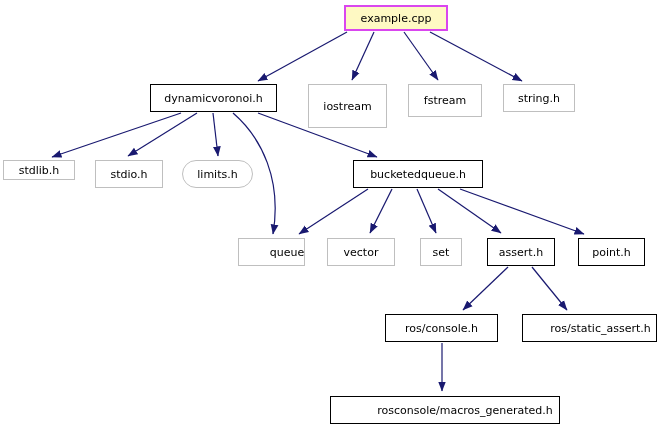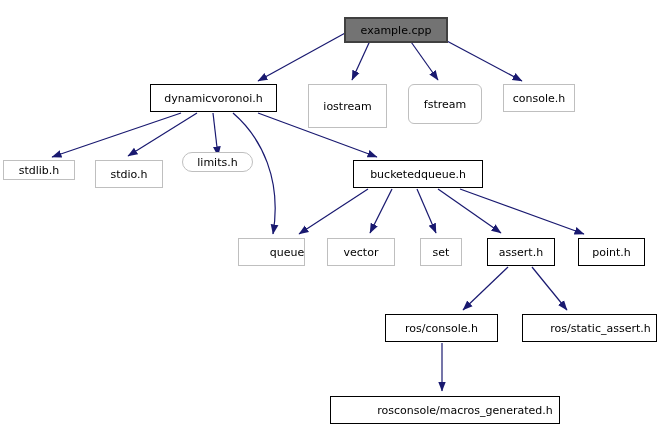--- a/index.html
+++ b/index.html
@@ -41,23 +41,22 @@
     cursor: default;
   }
   .node.internal {
     border: 1px solid #000000;
     cursor: pointer;
   }
   .node.external {
     border: 1px solid #bfbfbf;
   }
   .node.root {
-    border: 2px solid #404040;
-    background: #737373;
-    margin-top: 12px;
+    border: 2px solid #d946ef;
+    background: #fef9c3;
   }
 </style>
 </head>
 <body>
 
 <div id="graph">
 
   <svg id="edges" viewBox="0 0 665 427" xmlns="http://www.w3.org/2000/svg">
     <defs>
       <marker id="arrow" markerUnits="userSpaceOnUse" markerWidth="11" markerHeight="9" refX="9.5" refY="4.5" orient="auto">
@@ -82,29 +81,29 @@
     <path class="edge" d="M532,267 L567,310" marker-end="url(#arrow)"></path>
     <path class="edge" d="M442,343 L442,391" marker-end="url(#arrow)"></path>
   </svg>
 
   <div class="node root" style="left:344px; top:5px; width:104px; height:26px;">example.cpp</div>
 
   <div class="node internal" style="left:150px; top:84px; width:127px; height:28px;">dynamicvoronoi.h</div>
 
   <div class="node external" style="left:308px; top:84px; width:79px; height:44px;">iostream</div>
 
-  <div class="node external" style="left:408px; top:84px; width:74px; height:40px;border-radius:6px;">fstream</div>
+  <div class="node external" style="left:408px; top:84px; width:74px; height:33px;">fstream</div>
 
-  <div class="node external" style="left:503px; top:84px; width:72px; height:28px;">console.h</div>
+  <div class="node external" style="left:503px; top:84px; width:72px; height:28px;">string.h</div>
 
   <div class="node external" style="left:3px; top:160px; width:72px; height:20px;">stdlib.h</div>
 
   <div class="node external" style="left:95px; top:160px; width:68px; height:28px;">stdio.h</div>
 
-  <div class="node external" style="left:182px; top:152px; width:71px; height:20px;border-radius:14px;">limits.h</div>
+  <div class="node external" style="left:182px; top:160px; width:71px; height:28px;border-radius:14px;">limits.h</div>
 
   <div class="node internal" style="left:353px; top:160px; width:130px; height:28px;">bucketedqueue.h</div>
 
   <div class="node external" style="left:238px; top:238px; width:67px; height:28px;padding-left:31px;">queue</div>
 
   <div class="node external" style="left:327px; top:238px; width:68px; height:28px;">vector</div>
 
   <div class="node external" style="left:420px; top:238px; width:42px; height:28px;">set</div>
 
   <div class="node internal" style="left:578px; top:238px; width:67px; height:28px;">point.h</div>

